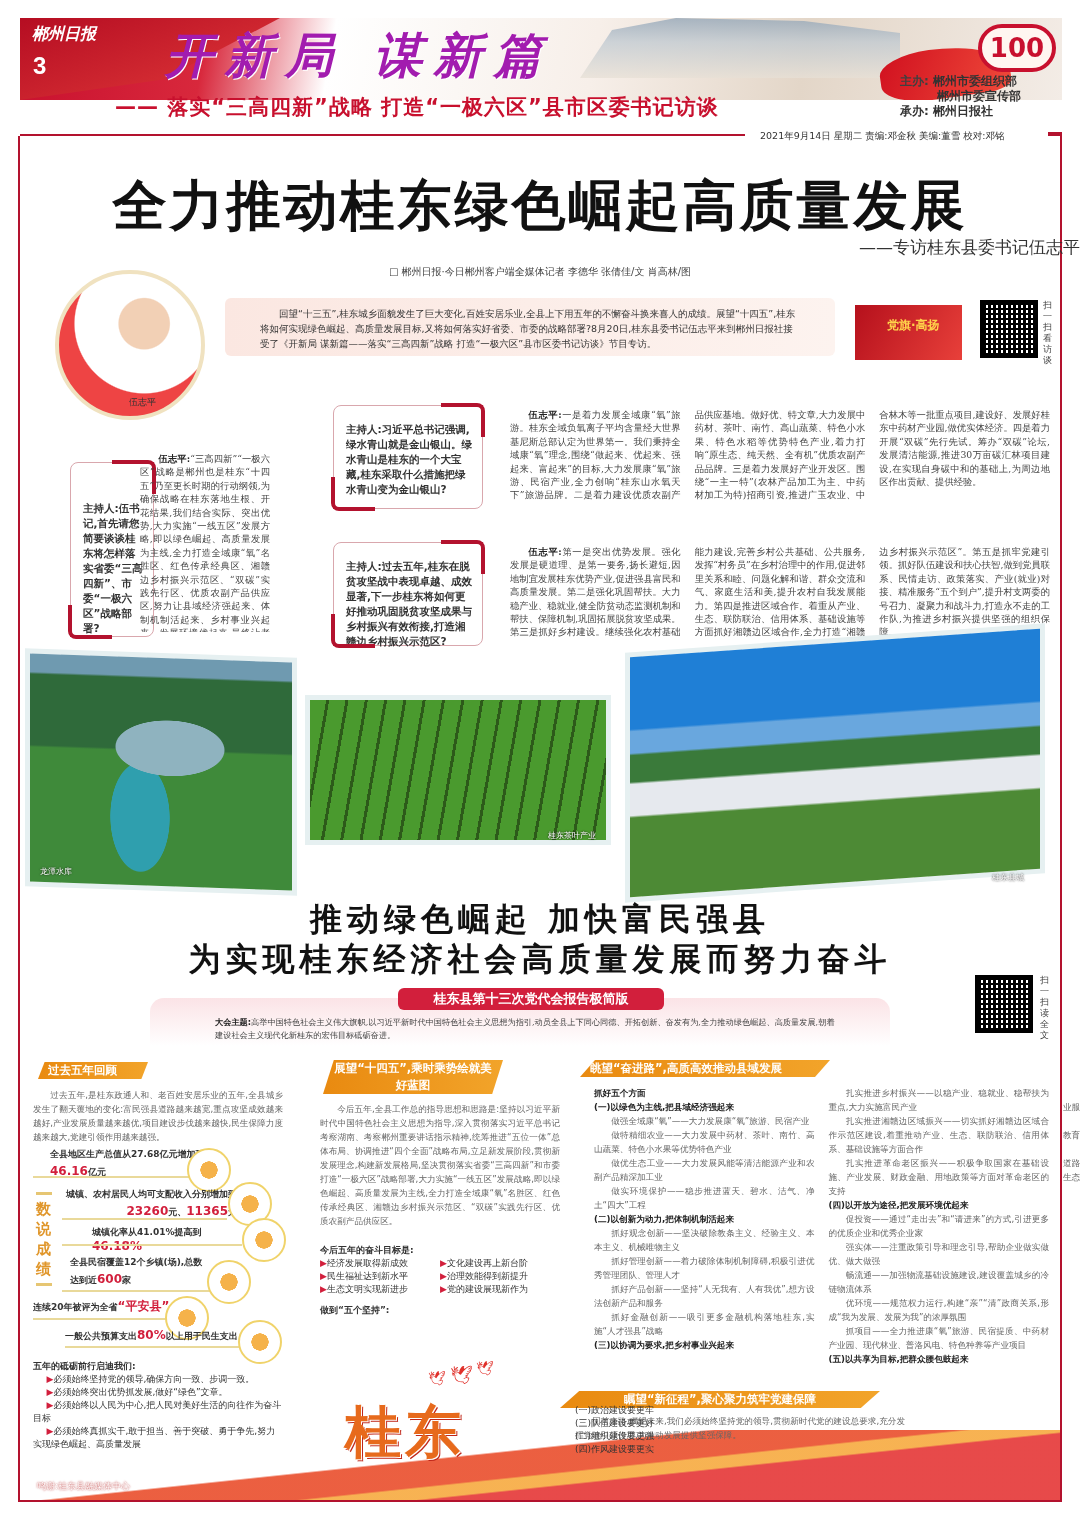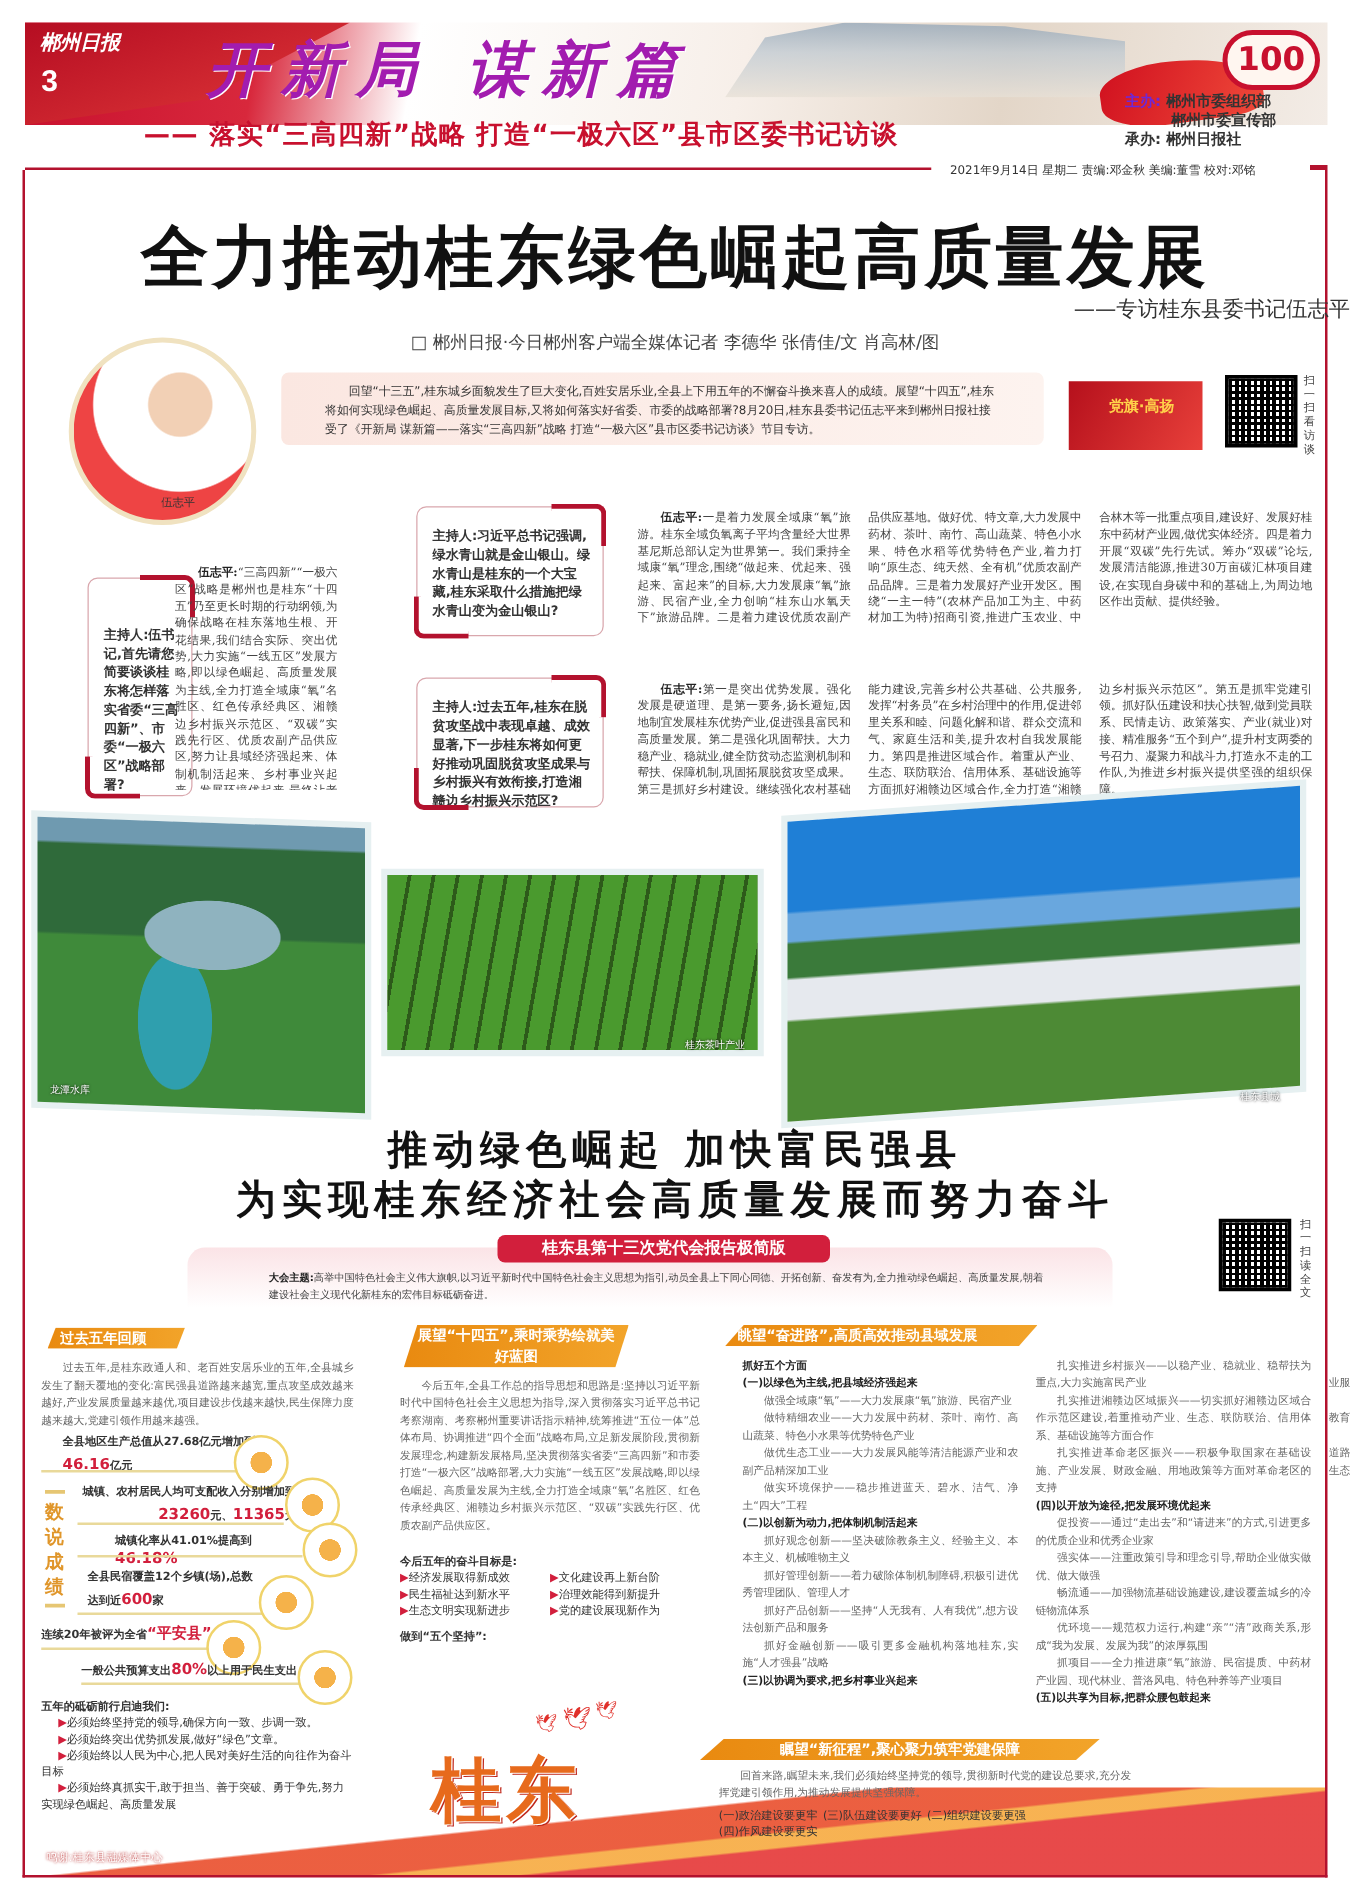--- a/index.html
+++ b/index.html
@@ -9,29 +9,29 @@
 #hdr{left:20px;top:18px;width:1042px;height:82px;background:linear-gradient(100deg,#c8102e 0%,#d8283c 18%,#fff 30%,#f7efe9 55%,#e3d6c8 75%,#f3ece6 100%);overflow:hidden}
 #hdr .redband{position:absolute;left:0;top:0;width:260px;height:82px;background:linear-gradient(160deg,#b50d22,#e23a3a);clip-path:polygon(0 0,100% 0,55% 75%,0 100%)}
 #hdr .city{position:absolute;left:560px;top:0;width:320px;height:60px;background:linear-gradient(180deg,#8fa3b6 0%,#bfc9d1 40%,#e7e0d6 100%);opacity:.75;clip-path:polygon(10% 20%,30% 0,70% 5%,100% 25%,100% 100%,0 100%)}
 #hdr .flag{position:absolute;left:860px;top:30px;width:130px;height:50px;background:linear-gradient(120deg,#d0101f,#f04a3a);border-radius:40% 60% 20% 40%;transform:rotate(-8deg)}
 .logo{left:32px;top:24px;color:#fff;font-family:"DejaVu Serif",serif;font-style:italic;font-weight:bold;font-size:16px}
 .pageno{left:33px;top:52px;color:#fff;font-weight:bold;font-size:24px;font-family:"Liberation Sans",sans-serif}
 .maintitle{left:165px;top:24px;color:#a21caf;font-family:"DejaVu Serif",serif;font-weight:bold;font-style:italic;font-size:48px;letter-spacing:12px;text-shadow:1px 1px 0 #fff}
 .subtitle{left:115px;top:93px;color:#c8102e;font-weight:bold;font-size:21px;letter-spacing:1px}
 .badge100{left:978px;top:24px;width:78px;height:48px;border:4px solid #c8102e;border-radius:30px;color:#c8102e;font-weight:bold;font-size:26px;text-align:center;line-height:40px;background:#fff6f0}
 .sponsor{left:900px;top:74px;font-size:12px;font-weight:bold;color:#333;line-height:15px}
-.sponsor .lbl{color:#6d28d9}
+.sponsor .lbl{color:#404040}
 .dateline{left:760px;top:130px;font-size:9.5px;color:#333}
 .topline{left:20px;top:134px;width:725px;height:2px;background:#b3122e}
 .frame{left:18px;top:136px;width:1044px;height:1366px;border:2px solid #b3122e;border-top:none}
 .frame:before{content:"";position:absolute;right:-2px;top:-4px;width:14px;height:4px;background:#b3122e}
 
 .h1{left:0;width:1080px;top:170px;text-align:center;font-weight:900;font-size:54px;color:#111;letter-spacing:3px;font-family:"DejaVu Sans",sans-serif}
 .h1sub{left:0;width:1080px;top:236px;text-align:right;font-size:17px;color:#333}
-.byline{left:0;width:1080px;top:265px;text-align:center;font-size:14px;color:#444}
+.byline{left:0;width:1080px;top:265px;text-align:center;font-size:10px;color:#444}
 
 .introband{left:225px;top:298px;width:610px;height:58px;background:linear-gradient(90deg,#fbe7e1,#fdf3ef);border-radius:6px}
 .intro{left:260px;top:306px;width:540px;font-size:9.5px;line-height:15px;color:#333;text-indent:2em}
 .portrait{left:55px;top:270px;width:150px;height:150px;border-radius:50%;background:radial-gradient(circle at 60% 35%,#f2d0b5 0 20%,#fff 21% 55%,#e44 56%);border:4px solid #f0e2c0;overflow:hidden}
 .portrait .name{position:absolute;left:70px;top:122px;font-size:9px;color:#333}
 .poster{left:855px;top:305px;width:107px;height:55px;background:linear-gradient(120deg,#b5101c,#e8403a);color:#ffd24a;font-weight:bold;font-size:12px;padding:12px 0 0 32px}
 .qr{background:
   repeating-linear-gradient(90deg,#000 0 3px,#fff 3px 5px),
   repeating-linear-gradient(0deg,#000 0 2px,#fff 2px 5px);background-blend-mode:multiply;border:3px solid #000}
 .qrtext{font-size:9px;color:#444;width:10px;line-height:11px}
@@ -225,21 +225,21 @@
   <div style="text-indent:2em">抓项目——全力推进康“氧”旅游、民宿提质、中药材产业园、现代林业、普洛风电、特色种养等产业项目</div>
   <div class="h">(五)以共享为目标,把群众腰包鼓起来</div>
   <div style="text-indent:2em">稳增收——全面落实稳企稳岗措施,加强就业培训和就业服务</div>
   <div style="text-indent:2em">惠民生——将更多可用财力向民生支出倾斜,始终坚持教育优先发展</div>
   <div style="text-indent:2em">守底线——紧盯重点领域、重点环节、重点人群,抓实道路交通、地质灾害、房屋建筑、食品药品、森林防火、生态环境、危险化学品、消防等方面安全工作</div>
 </div>
 
 <div class="abs redbottom"></div>
 <div class="abs banner" style="left:560px;top:1391px;width:320px;text-align:center">瞩望“新征程”,聚心聚力筑牢党建保障</div>
 <div class="abs body9" style="left:575px;top:1414px;width:330px;text-indent:2em">回首来路,瞩望未来,我们必须始终坚持党的领导,贯彻新时代党的建设总要求,充分发挥党建引领作用,为推动发展提供坚强保障。</div>
-<div class="abs list9" style="left:575px;top:1447px;width:250px;display:grid;grid-template-columns:1fr 1fr 1fr">
+<div class="abs list9" style="left:575px;top:1404px;width:250px;display:grid;grid-template-columns:1fr">
   <div>(一)政治建设要更牢</div>
   <div>(三)队伍建设要更好</div>
   <div>(二)组织建设要更强</div>
   <div>(四)作风建设要更实</div>
 </div>
 
 <div class="abs bird" style="left:428px;top:1370px">🕊</div>
 <div class="abs bird" style="left:450px;top:1364px;font-size:18px">🕊</div>
 <div class="abs bird" style="left:476px;top:1360px">🕊</div>
 <div class="abs guidong">桂东</div>

